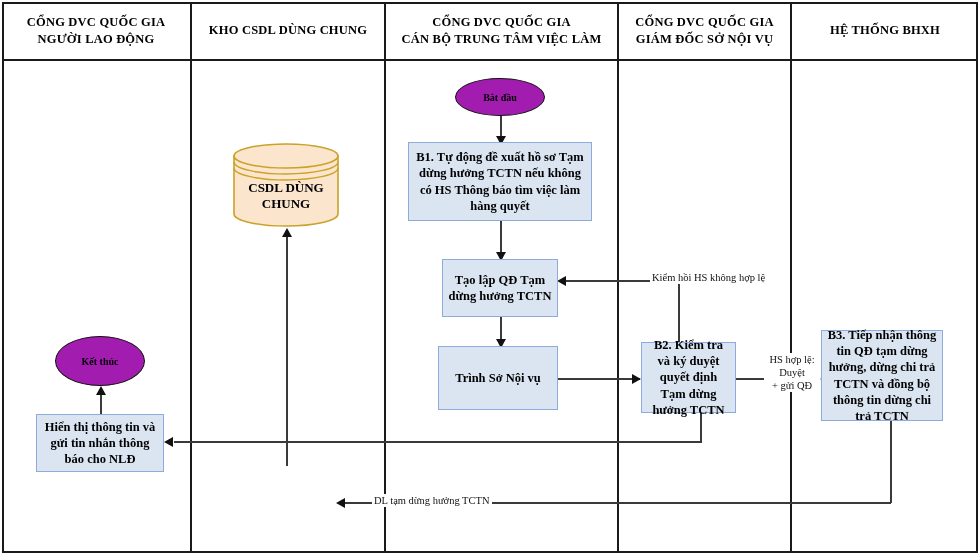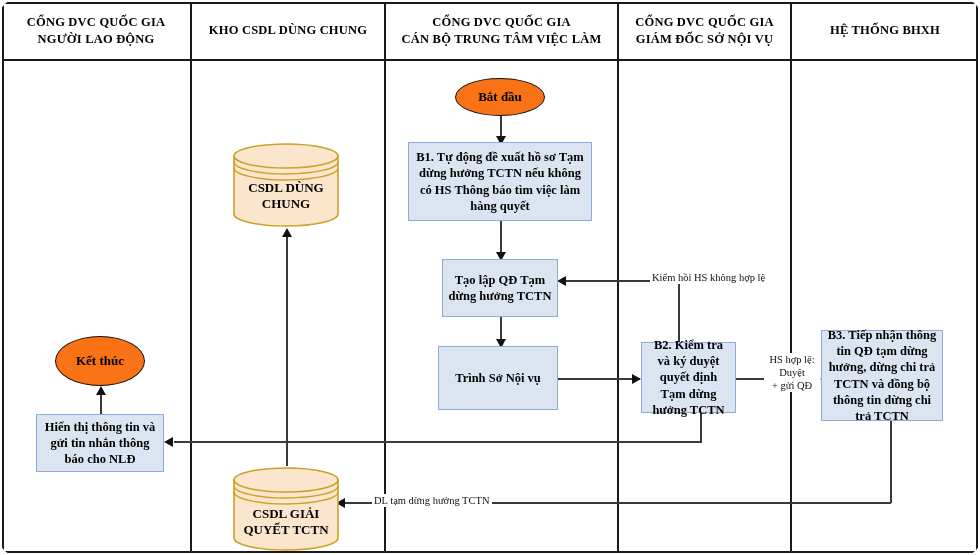--- a/index.html
+++ b/index.html
@@ -7,21 +7,20 @@
     margin: 0; padding: 0;
     background: #ffffff;
     font-family: "Liberation Serif", "DejaVu Serif", serif;
   }
   #diagram {
     position: relative;
     width: 980px;
     height: 555px;
     background: #ffffff;
     overflow: hidden;
-    border-radius: 15px;
   }
 
   
   .frame {
     position: absolute;
     left: 2px; top: 2px;
     width: 976px; height: 551px;
     border: 2px solid #1a1a1a;
   }
   .lane-div {
@@ -64,24 +63,24 @@
     color: #000;
     line-height: 1.3;
   }
   .proc {
     background: #dbe5f1;
     border: 1px solid #8faadc;
     font-size: 12.5px;
     padding: 2px 5px;
   }
   .term {
-    background: #f97316;
+    background: #a21caf;
     border: 1.6px solid #111;
     border-radius: 50%;
-    font-size: 13px;
+    font-size: 10px;
   }
 
   
   .db { position: absolute; text-decoration: underline; }
   .db svg { position: absolute; left: 0; top: 0; }
   .db .db-label {
     position: absolute;
     left: 0; right: 0;
     text-align: center;
     font-weight: bold;
@@ -232,26 +231,14 @@
       <ellipse cx="54" cy="14" rx="52" ry="12" fill="#fce5cd" stroke="#c9a227" stroke-width="1.6"></ellipse>
       <path d="M2,20 A52,12 0 0 0 106,20" fill="none" stroke="#c9a227" stroke-width="1.3"></path>
       <path d="M2,26 A52,12 0 0 0 106,26" fill="none" stroke="#c9a227" stroke-width="1.3"></path>
     </svg>
     <div class="db-label" style="top:38px">
       <div>CSDL DÙNG</div>
       <div>CHUNG</div>
     </div>
   </div>
 
-  <div class="db" style="left:232px;top:466px;width:108px;height:86px">
-    <svg width="108" height="86" viewBox="0 0 108 86">
-      <path d="M2,14 L2,72 A52,12 0 0 0 106,72 L106,14 Z" fill="#fce5cd" stroke="#c9a227" stroke-width="1.6"></path>
-      <ellipse cx="54" cy="14" rx="52" ry="12" fill="#fce5cd" stroke="#c9a227" stroke-width="1.6"></ellipse>
-      <path d="M2,20 A52,12 0 0 0 106,20" fill="none" stroke="#c9a227" stroke-width="1.3"></path>
-      <path d="M2,26 A52,12 0 0 0 106,26" fill="none" stroke="#c9a227" stroke-width="1.3"></path>
-    </svg>
-    <div class="db-label" style="top:40px">
-      <div>CSDL GIẢI</div>
-      <div>QUYẾT TCTN</div>
-    </div>
-  </div>
 
 </div>
 
 </body></html>

